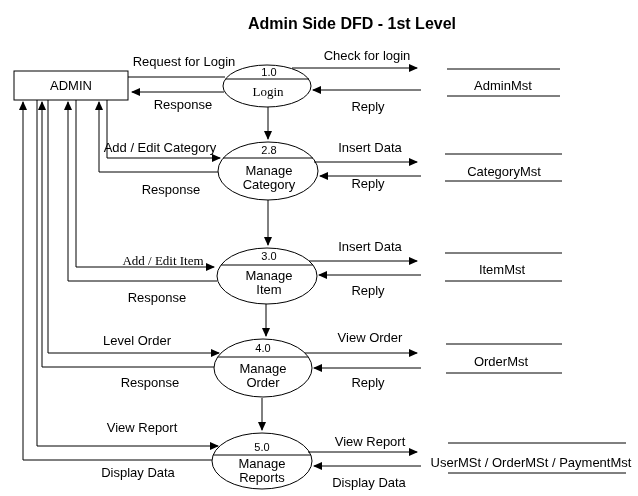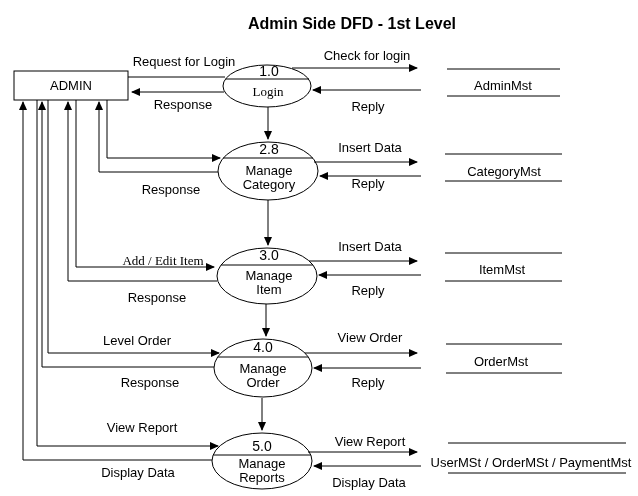--- a/index.html
+++ b/index.html
@@ -14,21 +14,21 @@
   }
   #diagram-svg { position: absolute; left: 0; top: 0; }
   .lbl {
     position: absolute;
     transform: translate(-50%, -50%);
     font-size: 13px;
     line-height: 1.1;
     white-space: nowrap;
     color: #000;
   }
-  .num { font-size: 14px; }
+  .num { font-size: 11px; }
   .title { font-weight: bold; font-size: 16px; }
 </style>
 </head>
 <body>
 
 <div id="canvas">
 
   <svg id="diagram-svg" width="638" height="496" viewBox="0 0 638 496">
     <defs>
       <marker id="ah" markerWidth="10" markerHeight="9" refX="8" refY="4" orient="auto" markerUnits="userSpaceOnUse">
@@ -125,20 +125,21 @@
 
   <div class="lbl" style="left:503px; top:86px;">AdminMst</div>
   <div class="lbl" style="left:504px; top:172px;">CategoryMst</div>
   <div class="lbl" style="left:502px; top:270px;">ItemMst</div>
   <div class="lbl" style="left:501px; top:362px;">OrderMst</div>
   <div class="lbl" style="left:531px; top:463px;">UserMSt / OrderMSt / PaymentMst</div>
 
   <div class="lbl" style="left:184px; top:62px;">Request for Login</div>
   <div class="lbl" style="left:183px; top:105px;">Response</div>
 
+  <div class="lbl" style="left:160px; top:148px;">Add / Edit Category</div>
   <div class="lbl" style="left:171px; top:190px;">Response</div>
 
   <div class="lbl" style="left:163px; top:261px;font-family:Liberation Serif, serif;">Add / Edit Item</div>
   <div class="lbl" style="left:157px; top:298px;">Response</div>
 
   <div class="lbl" style="left:137px; top:341px;">Level Order</div>
   <div class="lbl" style="left:150px; top:383px;">Response</div>
 
   <div class="lbl" style="left:142px; top:428px;">View Report</div>
   <div class="lbl" style="left:138px; top:473px;">Display Data</div>

